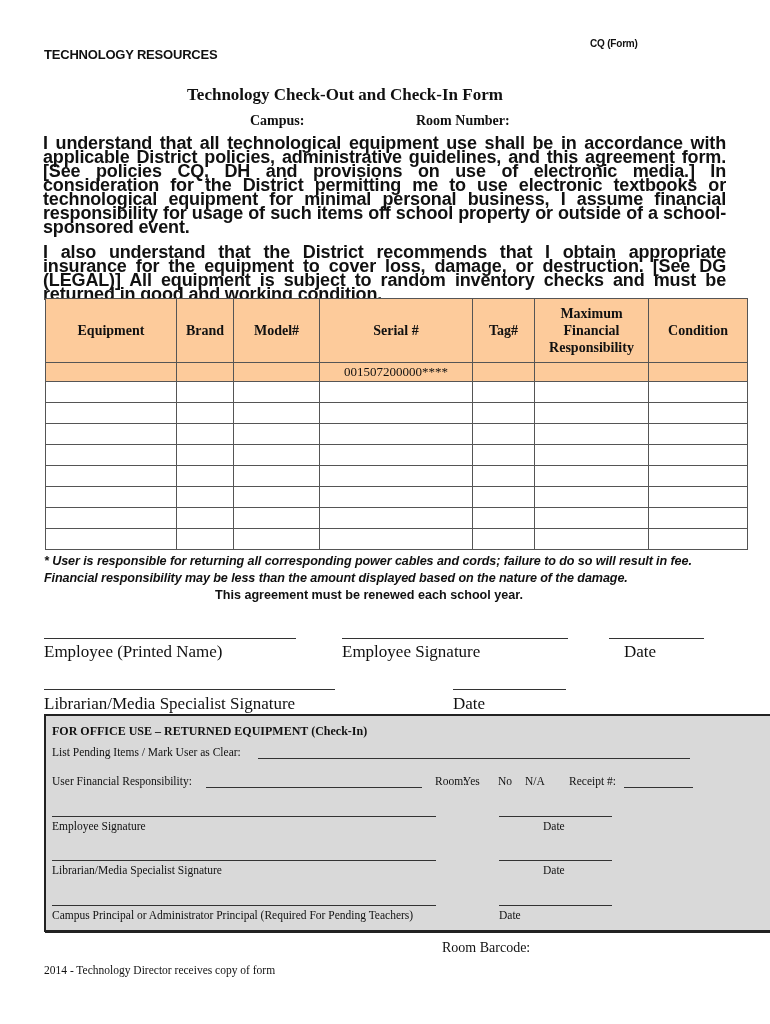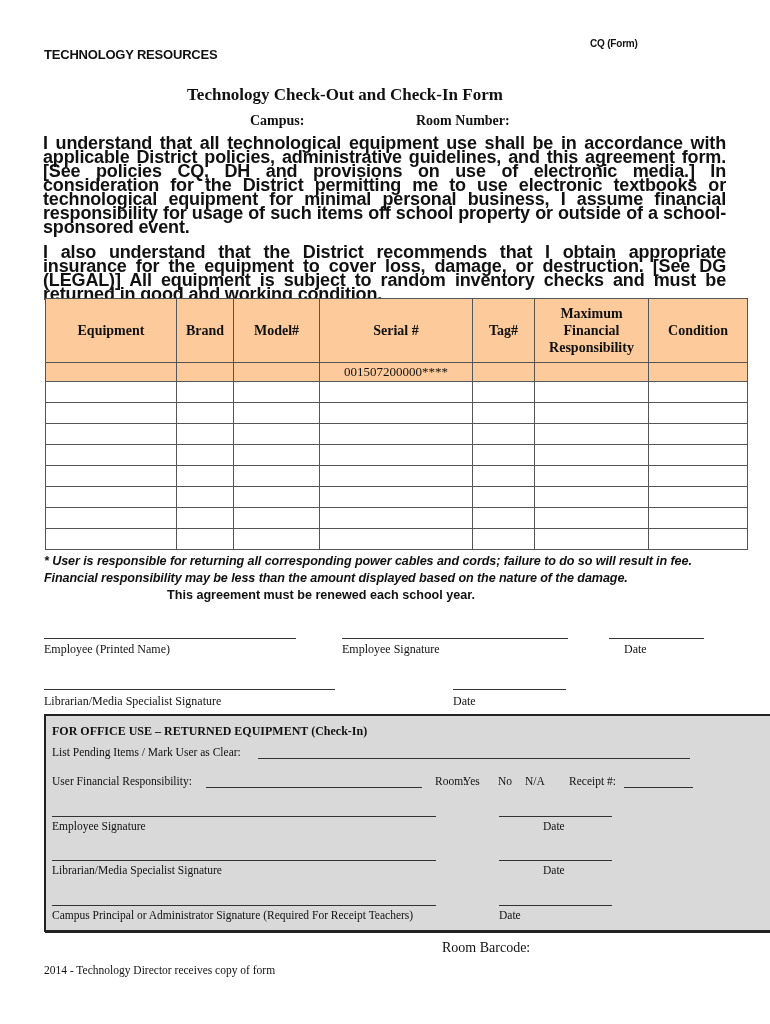--- a/index.html
+++ b/index.html
@@ -20,24 +20,24 @@
 
   table.eq { position:absolute; left:45px; top:298px; width:702px; border-collapse:collapse; table-layout:fixed; }
   table.eq td, table.eq th { border:1.3px solid #555; padding:0; font-family:"Liberation Serif", serif; }
   table.eq th { background:#fdcb9b; font-size:14px; font-weight:bold; height:63px; text-align:center; line-height:17px; }
   table.eq tr.first td { background:#fdcb9b; height:18px; font-size:13px; text-align:center; }
   table.eq tr.blank td { background:#fff; height:20px; }
 
   .note { left:44px; width:700px; font-size:12.6px; font-style:italic; letter-spacing:-0.1px; }
   .n1 { top:554px; }
   .n2 { top:571px; }
-  .renew { left:0; width:642px; top:588px; text-align:center; font-size:12.6px; font-weight:bold; }
+  .renew { left:0; width:642px; top:588px; text-align:center; font-size:12.6px; font-weight:bold;padding-left:48px; }
 
   .line { position:absolute; border-bottom:1px solid #333; height:0; }
-  .lbl { font-size:12px; }
+  .lbl { font-size:17px; }
 
   .office { left:44px; top:714px; width:680px; height:214px; background:#d9d9d9; border:2px solid #222; box-shadow: 1px 1px 0 #222; padding-left: 47px; }
   .office .t { position:absolute; }
   .office-title { left:6px; top:8px; font-size:12px; font-weight:bold; }
   .office-row { font-size:11.5px; }
 
   .barcode { left:442px; top:940px; font-size:14px; }
   .footer { left:44px; top:964px; font-size:11.5px; }
 </style>
 </head>
@@ -195,19 +195,19 @@
   <div class="t office-row" style="left:6px; top:104px;">Employee Signature</div>
   <div class="line" style="left:453px; top:100px; width:113px;"></div>
   <div class="t office-row" style="left:497px; top:104px;">Date</div>
 
   <div class="line" style="left:6px; top:144px; width:384px;"></div>
   <div class="t office-row" style="left:6px; top:148px;">Librarian/Media Specialist Signature</div>
   <div class="line" style="left:453px; top:144px; width:113px;"></div>
   <div class="t office-row" style="left:497px; top:148px;">Date</div>
 
   <div class="line" style="left:6px; top:189px; width:384px;"></div>
-  <div class="t office-row" style="left:6px; top:193px;">Campus Principal or Administrator Signature (Required For Receipt Teachers)</div>
+  <div class="t office-row" style="left:6px; top:193px;">Campus Principal or Administrator Principal (Required For Pending Teachers)</div>
   <div class="line" style="left:453px; top:189px; width:113px;"></div>
   <div class="t office-row" style="left:453px; top:193px;">Date</div>
 </div>
 
 <div class="abs serif barcode">Room Barcode:</div>
 <div class="abs serif footer">2014 - Technology Director receives copy of form</div>
 
 </body></html>

